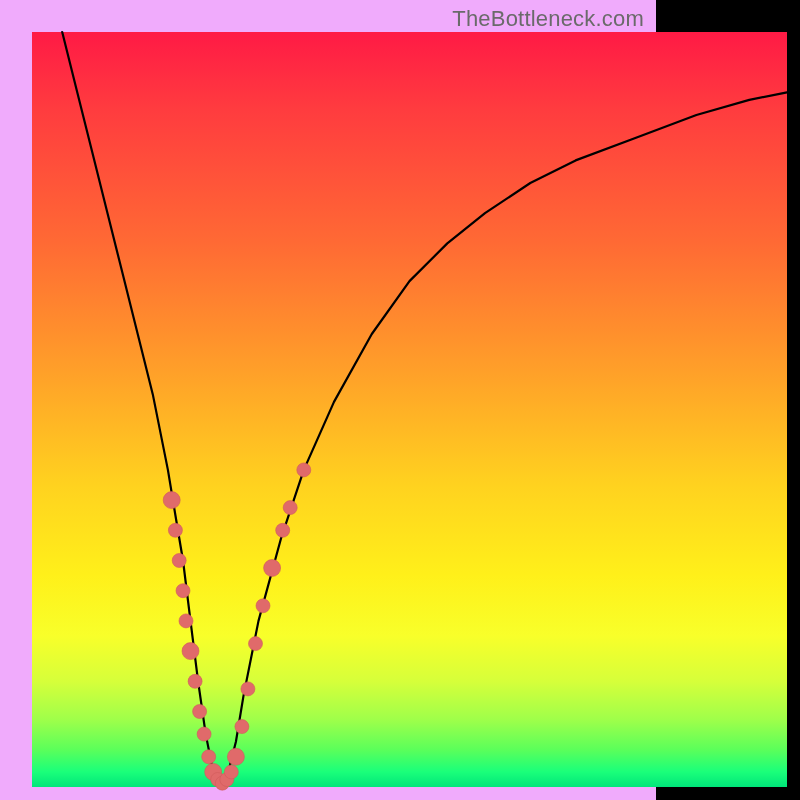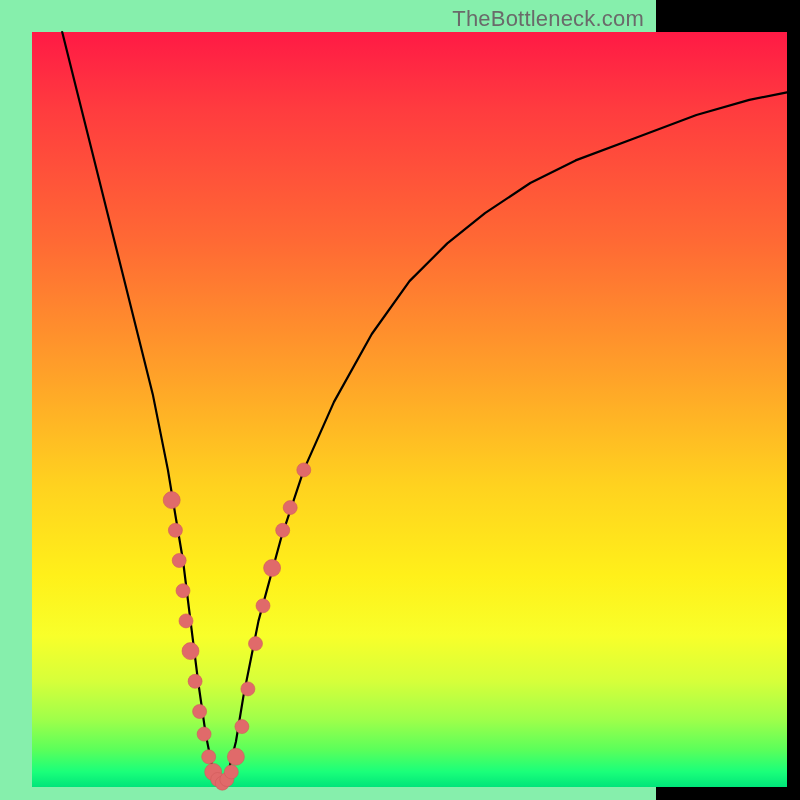--- a/index.html
+++ b/index.html
@@ -10,21 +10,21 @@
     background: #000;
     overflow: hidden;
     font-family: Arial, Helvetica, sans-serif;
   }
   .frame {
     position: absolute;
     left: 0;
     top: 0;
     width: 656px;
     height: 800px;
-    background: #86efac;
+    background: #f0abfc;
   }
   .plot-area {
     position: absolute;
     left: 32px;
     top: 32px;
     width: 755px;
     height: 755px;
     
     background: linear-gradient(
       to bottom,

